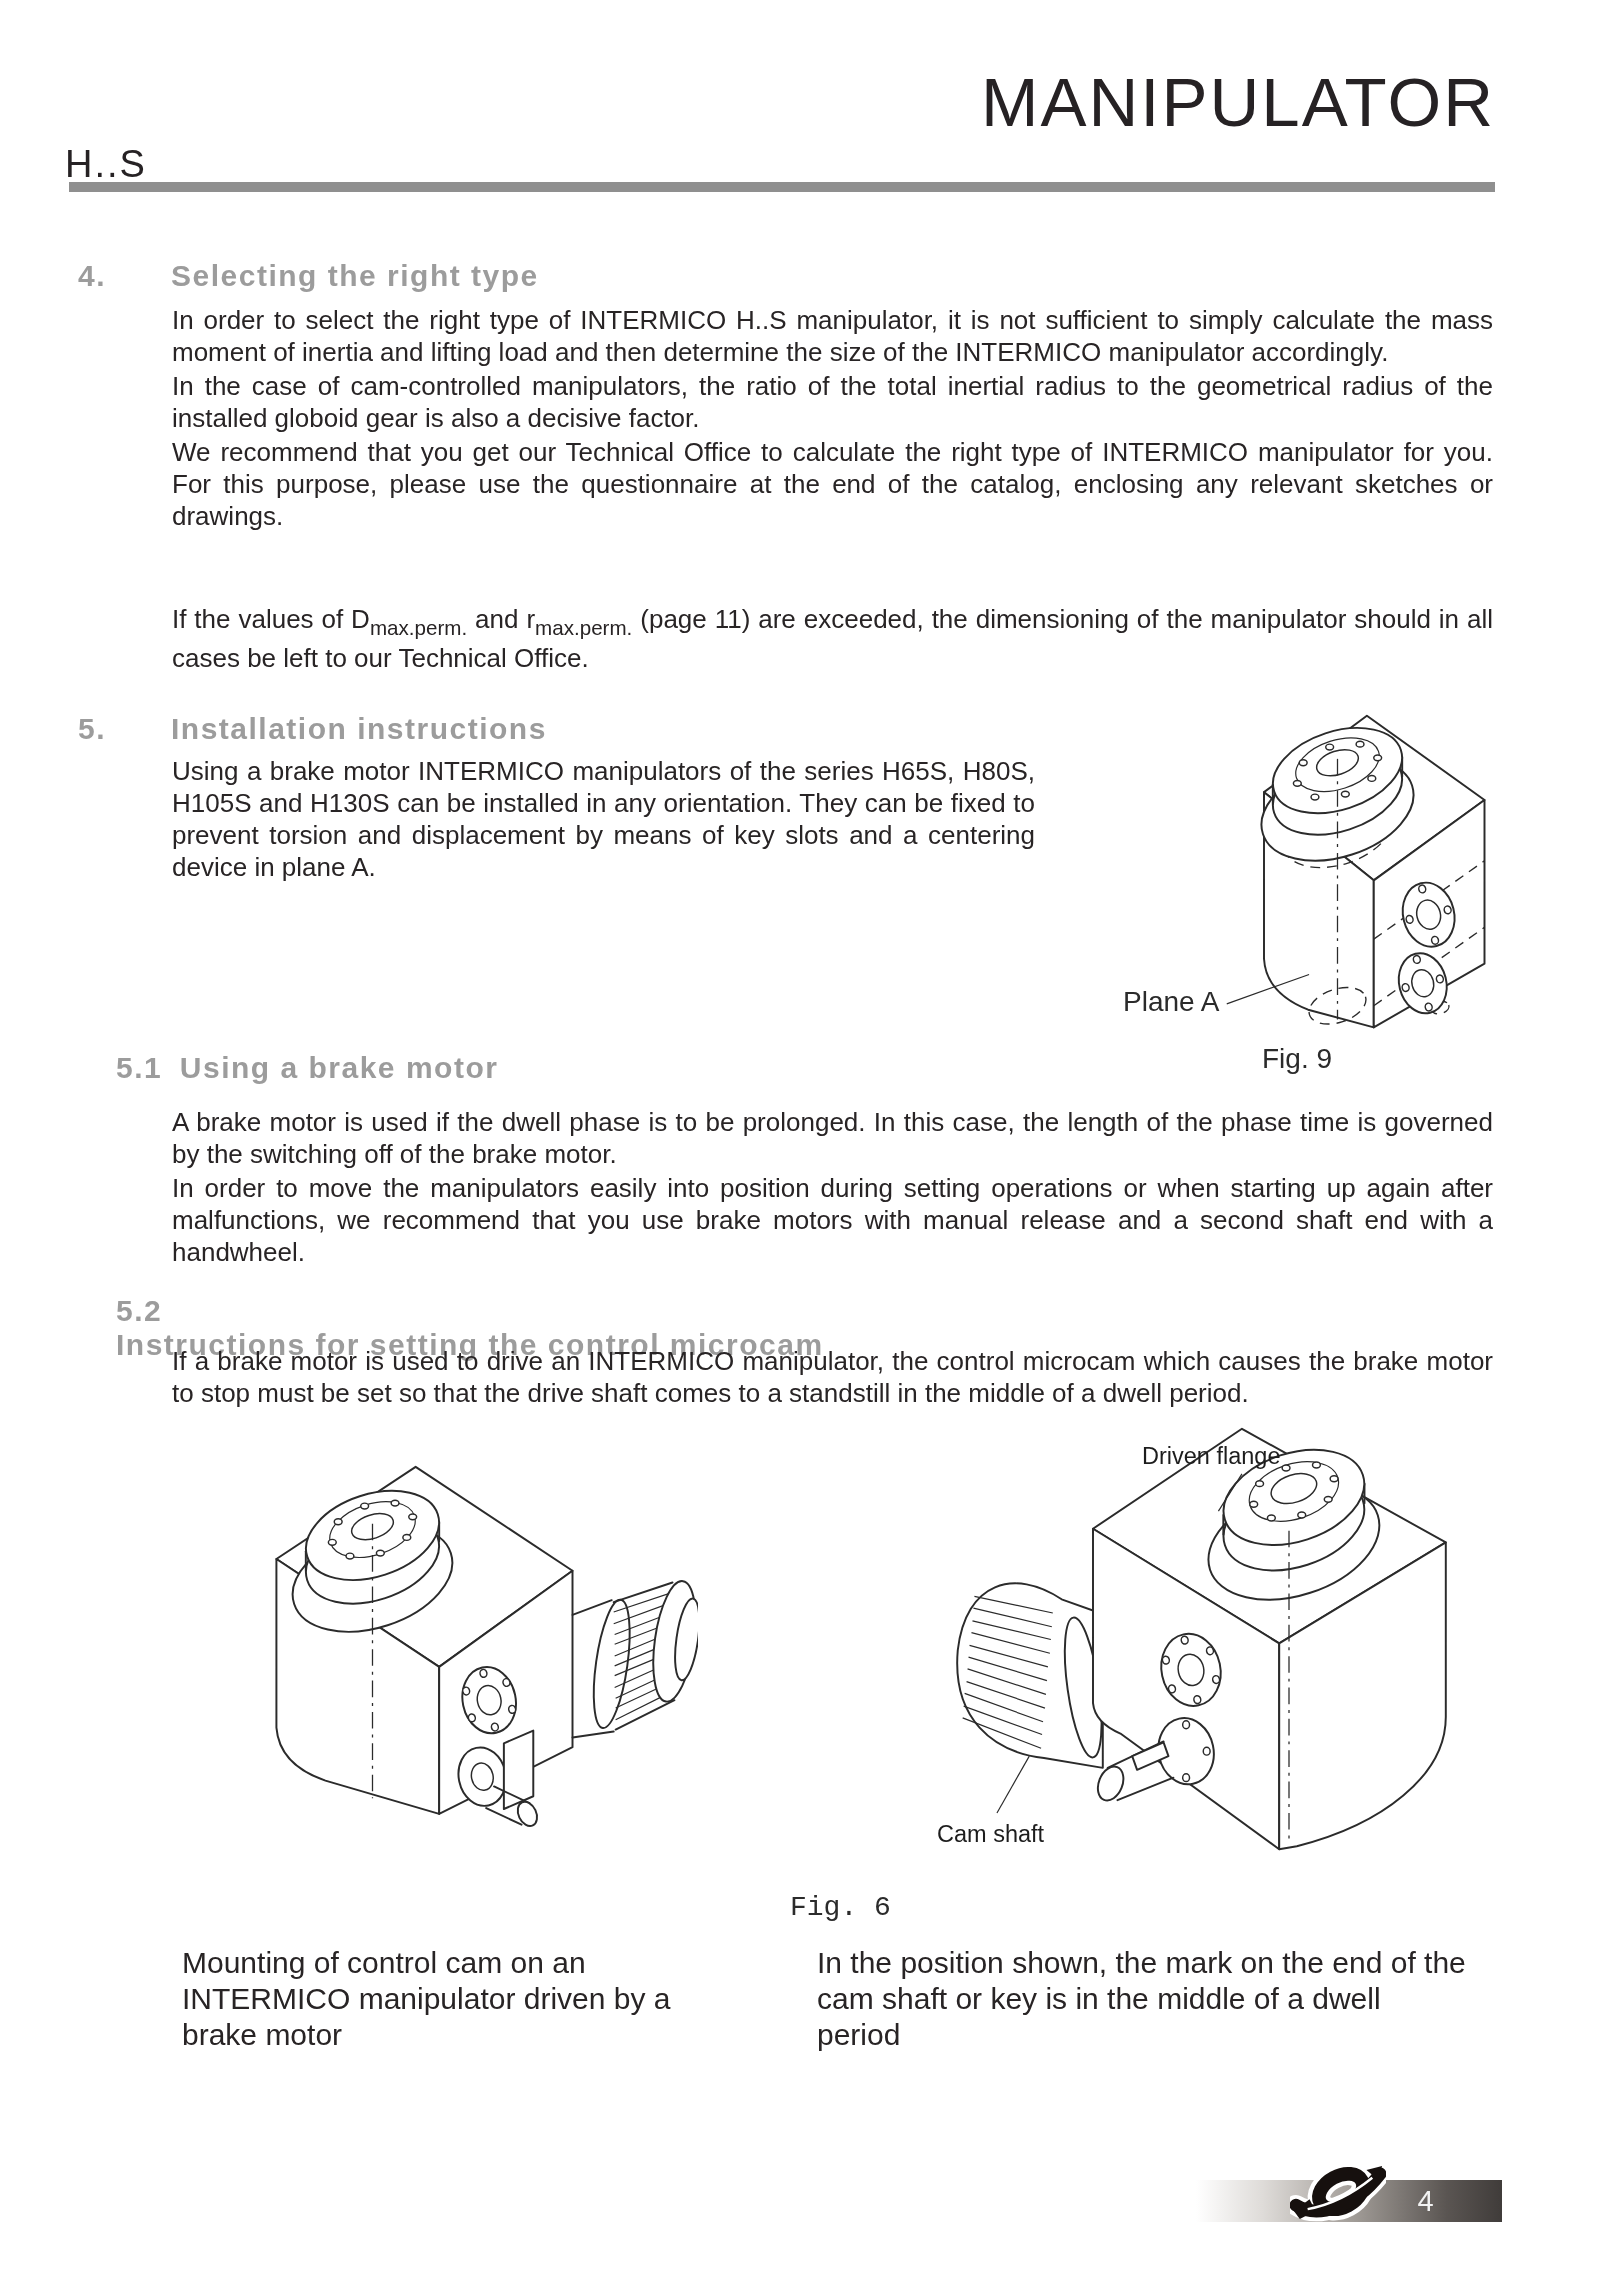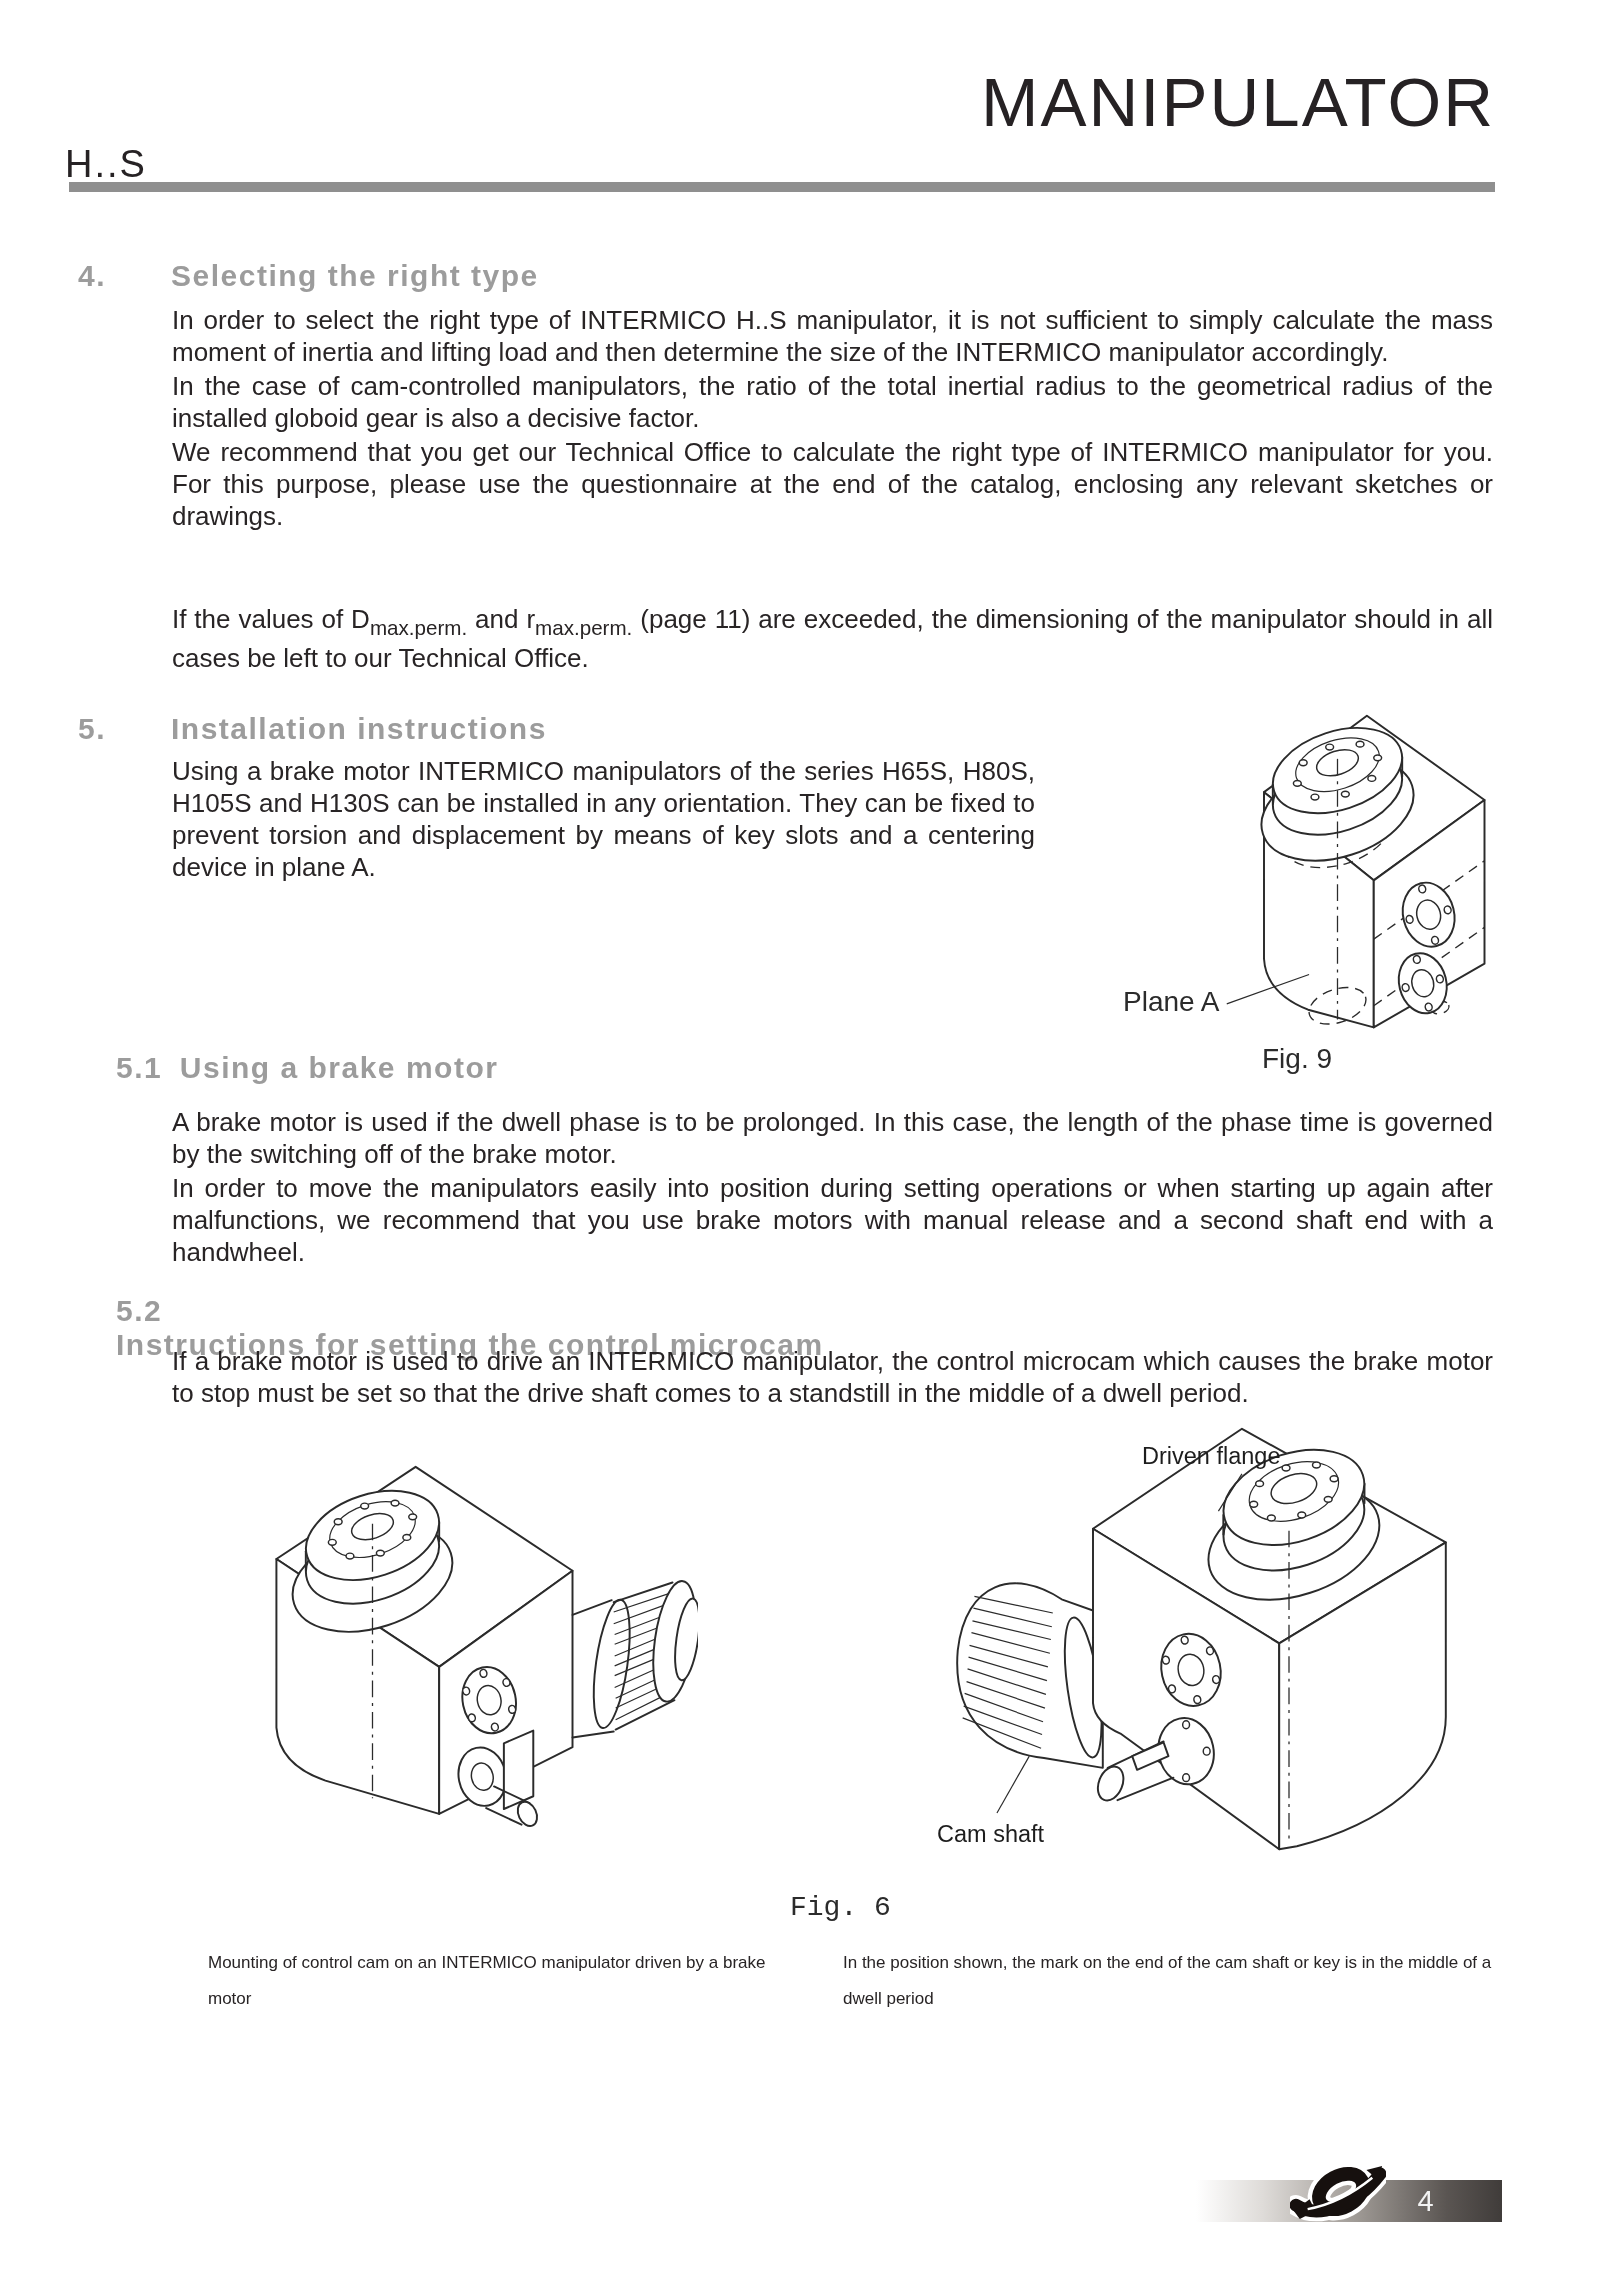--- a/index.html
+++ b/index.html
@@ -18,21 +18,21 @@
   .h-num{width:93px;flex:0 0 auto;}
   .h-num-sub{margin-right:17.6px;}
   
   .body-txt{font-size:26px;line-height:32px;text-align:justify;color:#282425;}
   .body-txt p{margin:0;}
   .body-txt p + p{margin-top:2px;}
   .formula{line-height:39px;}
   sub.fsub{font-size:20.6px;vertical-align:-6.9px;line-height:0;}
   .figcap{font-size:28px;color:#2b2b2b;white-space:nowrap;}
   .figlabel{font-size:23.5px;color:#1d1d1d;white-space:nowrap;}
-  .botcap{font-size:17px;line-height:36px;color:#282425;margin-left:26px;}
+  .botcap{font-size:30px;line-height:36px;color:#282425;}
   
   svg.draw{display:block;}
   .ln{fill:none;stroke:#2b2b2b;stroke-width:2;stroke-linejoin:round;stroke-linecap:round;}
   .lnw{fill:#ffffff;stroke:#2b2b2b;stroke-width:2;stroke-linejoin:round;}
   .thin{fill:none;stroke:#2b2b2b;stroke-width:1.2;}
   .dash{fill:none;stroke:#2b2b2b;stroke-width:1.4;stroke-dasharray:10 7;}
   .ddot{fill:none;stroke:#2b2b2b;stroke-width:1.3;stroke-dasharray:17 6 3 6;}
   .hole{fill:#ffffff;stroke:#2b2b2b;stroke-width:1.5;}
   
   .footbar{background:linear-gradient(90deg,#ffffff 0%,#dedbd8 22%,#a09b96 52%,#5a5552 82%,#403c3a 100%);}

